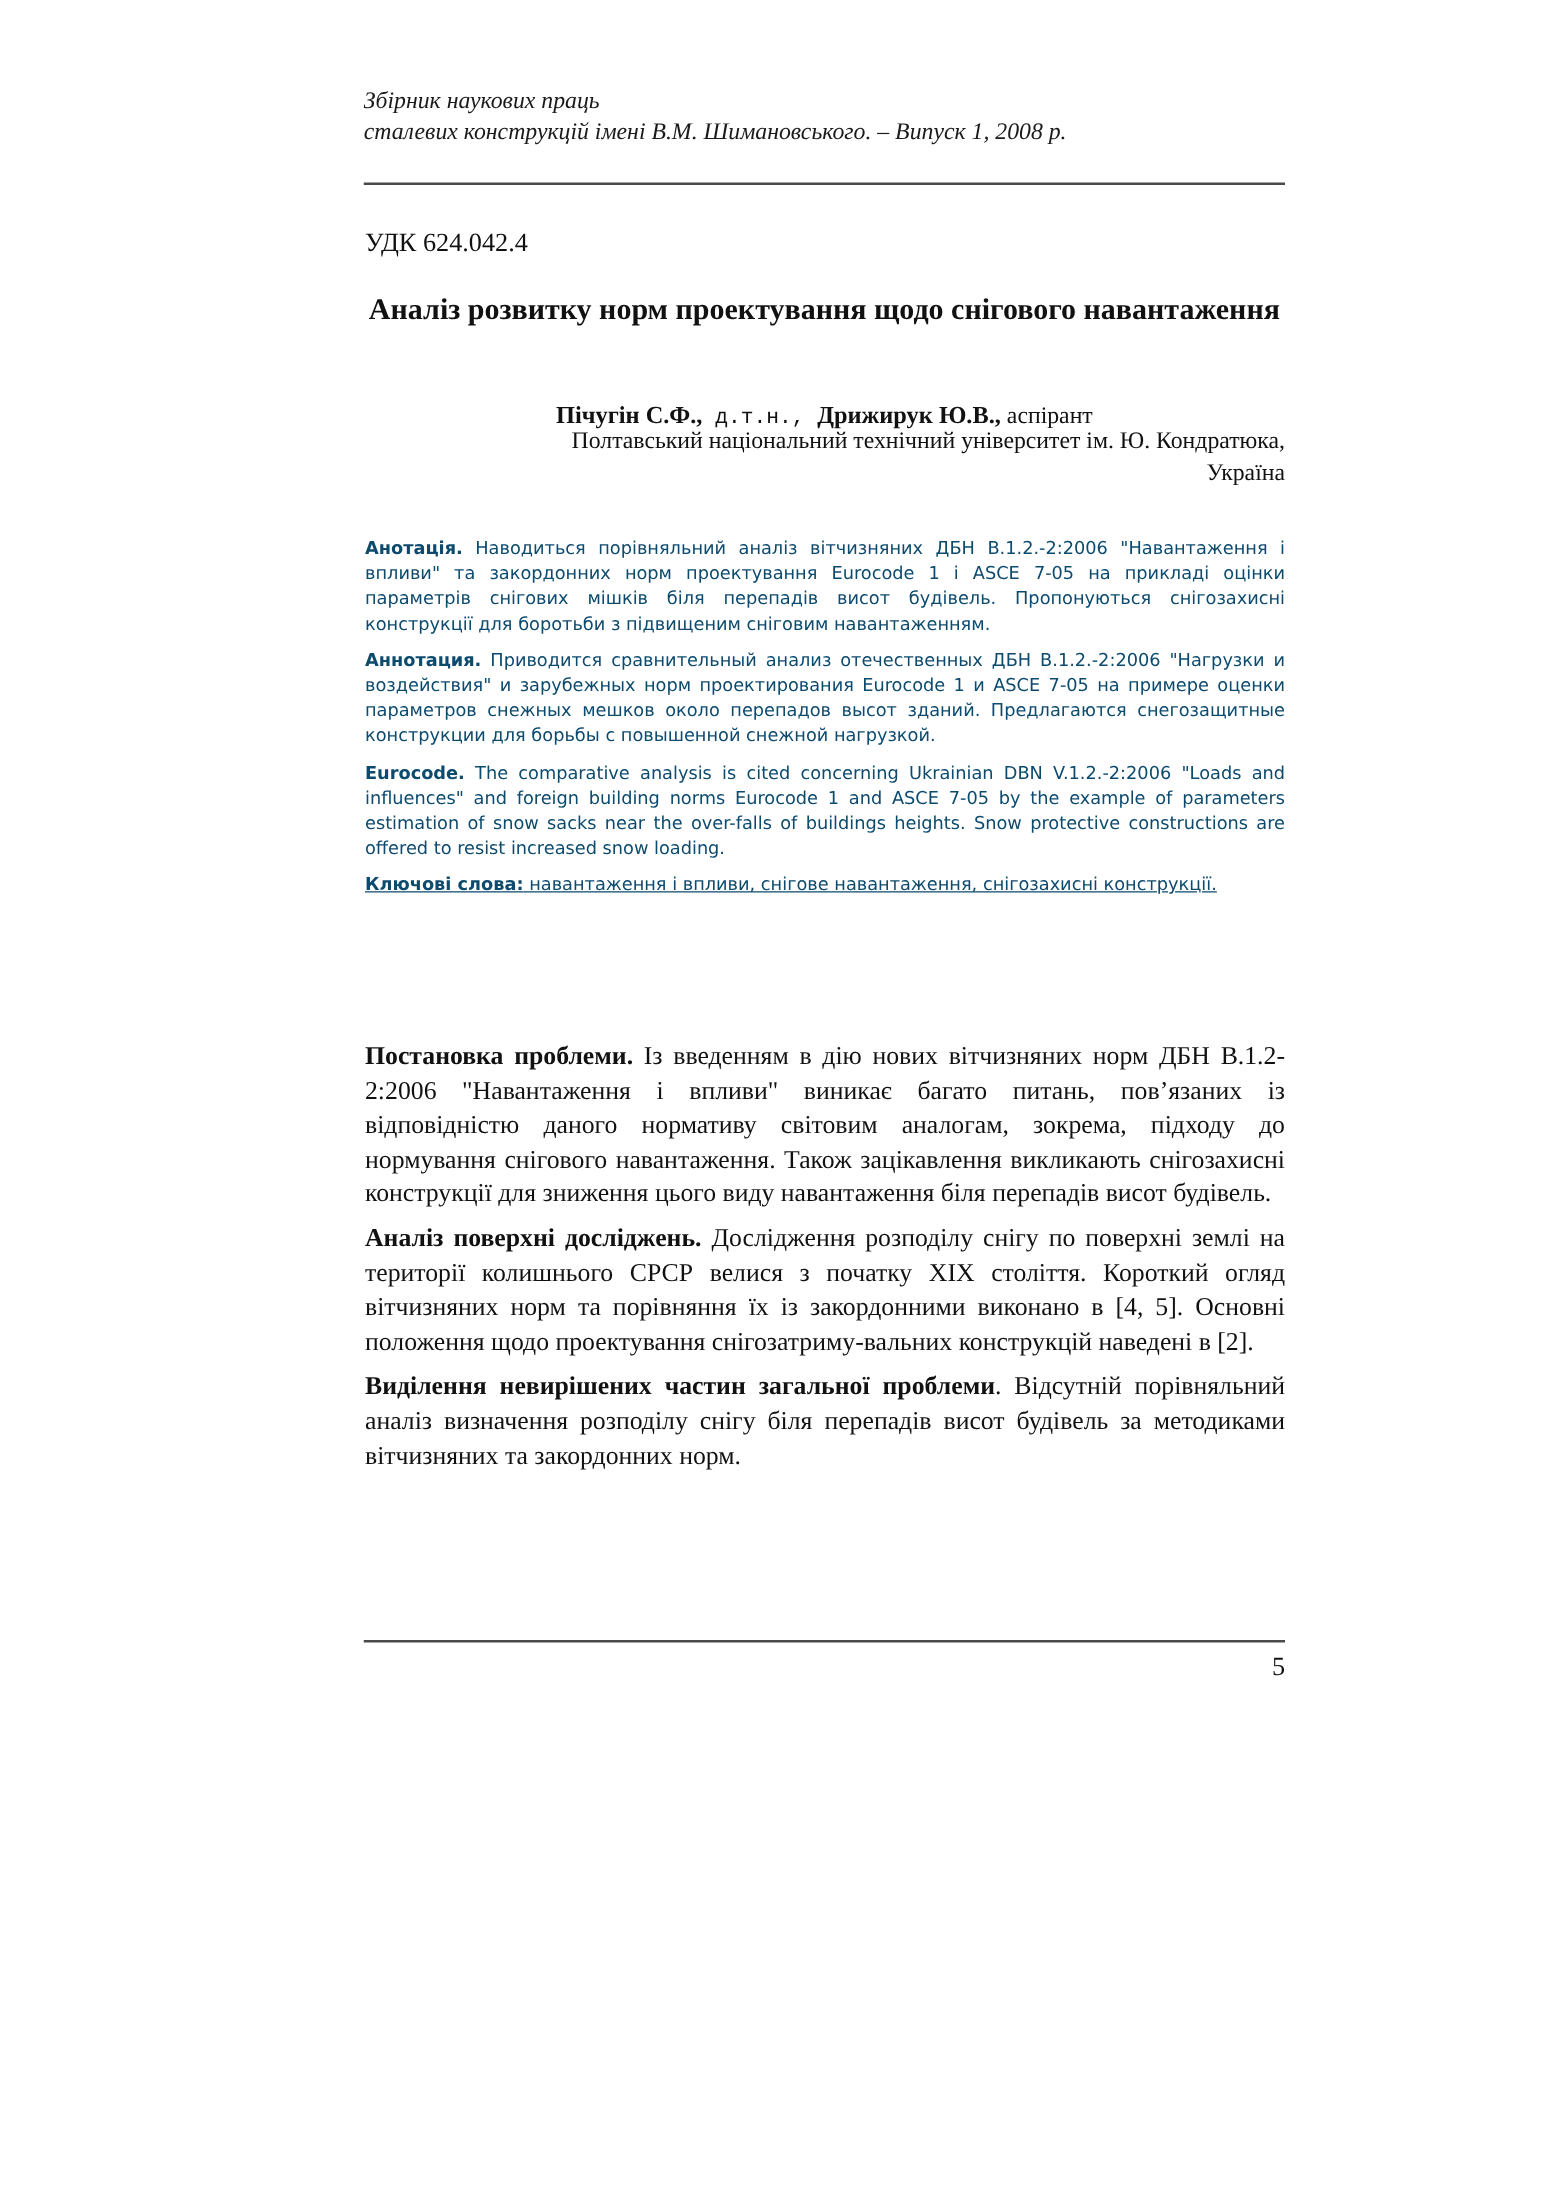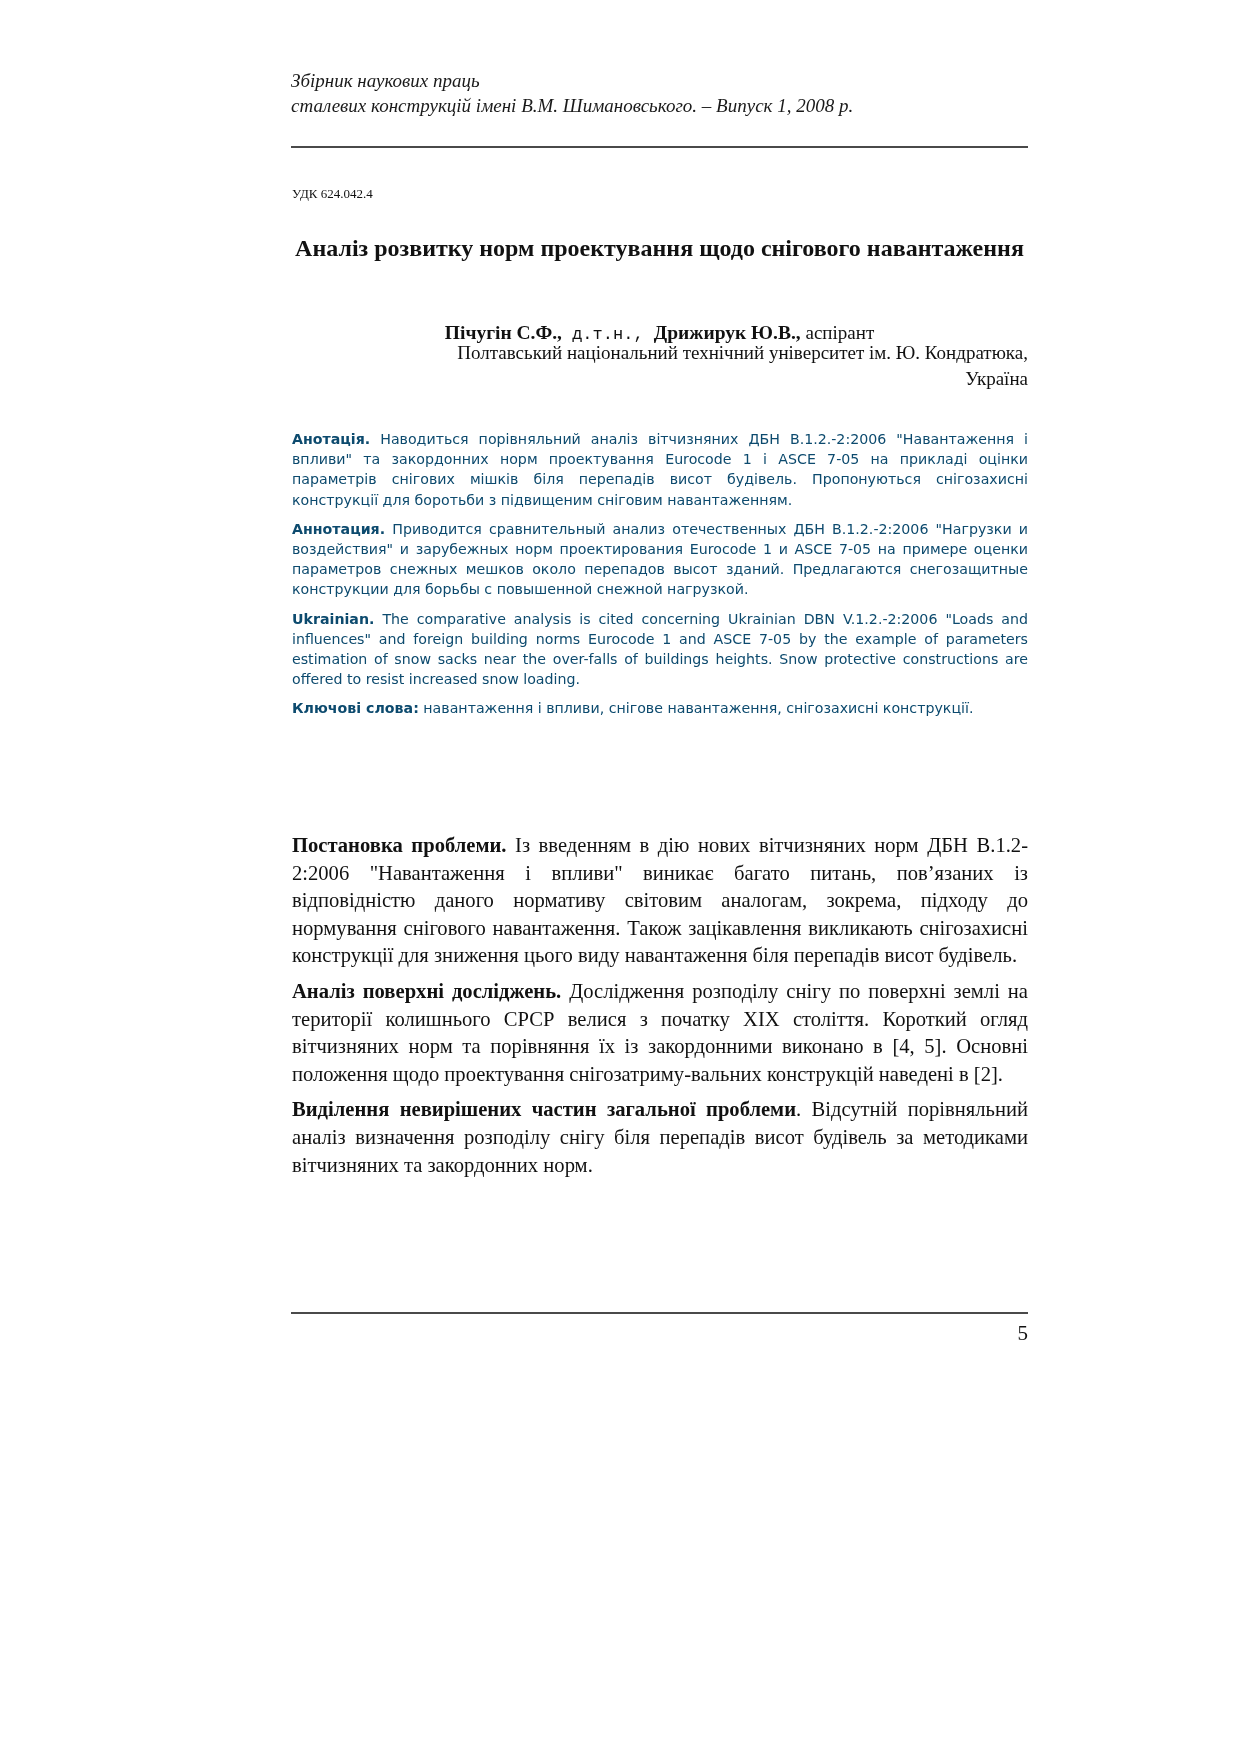--- a/index.html
+++ b/index.html
@@ -38,21 +38,21 @@
     width: 737px;
     height: 2px;
     background: #4a4a4a;
   }
   .rule.top { top: 146px; }
   .rule.bottom { top: 1312px; }
   .udk {
     position: absolute;
     top: 183px;
     left: 1px;
-    font-size: 13px;
+    font-size: 21px;
     line-height: 22px;
   }
   .title {
     position: absolute;
     top: 232px;
     left: 0;
     width: 737px;
     text-align: center;
     font-weight: bold;
     font-size: 24px;
@@ -85,21 +85,21 @@
     width: 736px;
     font-family: "DejaVu Sans", "Liberation Sans", sans-serif;
     font-size: 14.2px;
     line-height: 20.2px;
     text-align: justify;
     color: #0c4a6e;
   }
   .abstracts p {
     margin: 0 0 9px 0;
   }
-  .abstracts p.kw { margin-top: 0; }
+  .abstracts p.kw { margin-top: 0; text-decoration: underline; }
   .abstracts b { font-weight: bold; }
   .body {
     position: absolute;
     top: 832px;
     left: 1px;
     width: 736px;
     font-size: 20.6px;
     line-height: 27.6px;
     text-align: justify;
   }
@@ -135,21 +135,21 @@
   </div>
 
   <div class="affiliation">
     <div>Полтавський національний технічний університет ім. Ю. Кондратюка,</div>
     <div>Україна</div>
   </div>
 
   <div class="abstracts">
     <p><b>Анотація.</b><span> Наводиться порівняльний аналіз вітчизняних ДБН В.1.2.-2:2006 "Навантаження і впливи" та закордонних норм проектування Eurocode 1 і ASCE 7-05 на прикладі оцінки параметрів снігових мішків біля перепадів висот будівель. Пропонуються снігозахисні конструкції для боротьби з підвищеним сніговим навантаженням.</span></p>
     <p><b>Аннотация.</b><span> Приводится сравнительный анализ отечественных ДБН В.1.2.-2:2006 "Нагрузки и воздействия" и зарубежных норм проектирования Eurocode 1 и ASCE 7-05 на примере оценки параметров снежных мешков около перепадов высот зданий. Предлагаются снегозащитные конструкции для борьбы с повышенной снежной нагрузкой.</span></p>
-    <p><b>Ukrainian.</b><span> The comparative analysis is cited concerning Ukrainian DBN V.1.2.-2:2006 "Loads and influences"  and foreign building norms Eurocode 1 and ASCE 7-05 by the example of parameters estimation of snow sacks near the over-falls of buildings heights. Snow protective constructions are offered to resist increased snow loading.</span></p>
+    <p><b>Eurocode.</b><span> The comparative analysis is cited concerning Ukrainian DBN V.1.2.-2:2006 "Loads and influences"  and foreign building norms Eurocode 1 and ASCE 7-05 by the example of parameters estimation of snow sacks near the over-falls of buildings heights. Snow protective constructions are offered to resist increased snow loading.</span></p>
     <p class="kw"><b>Ключові слова:</b><span> навантаження і впливи, снігове навантаження, снігозахисні конструкції.</span></p>
   </div>
 
   <div class="body">
     <p><b>Постановка проблеми.</b><span> Із введенням в дію нових вітчизняних норм ДБН В.1.2-2:2006 "Навантаження і впливи" виникає багато питань, пов’язаних із відповідністю даного нормативу світовим аналогам, зокрема, підходу до нормування снігового навантаження. Також зацікавлення викликають снігозахисні конструкції для зниження цього виду навантаження біля перепадів висот будівель.</span></p>
     <p><b>Аналіз поверхні досліджень.</b><span> Дослідження розподілу снігу по поверхні землі на території колишнього СРСР велися з початку XIX століття. Короткий огляд вітчизняних норм та порівняння їх із закордонними виконано в [4, 5]. Основні положення щодо проектування снігозатриму-вальних конструкцій наведені в [2].</span></p>
     <p><b>Виділення невирішених частин загальної проблеми</b><span>. Відсутній порівняльний аналіз визначення розподілу снігу біля перепадів висот будівель за методиками вітчизняних та закордонних норм.</span></p>
   </div>
 
   <div class="rule bottom"></div>

